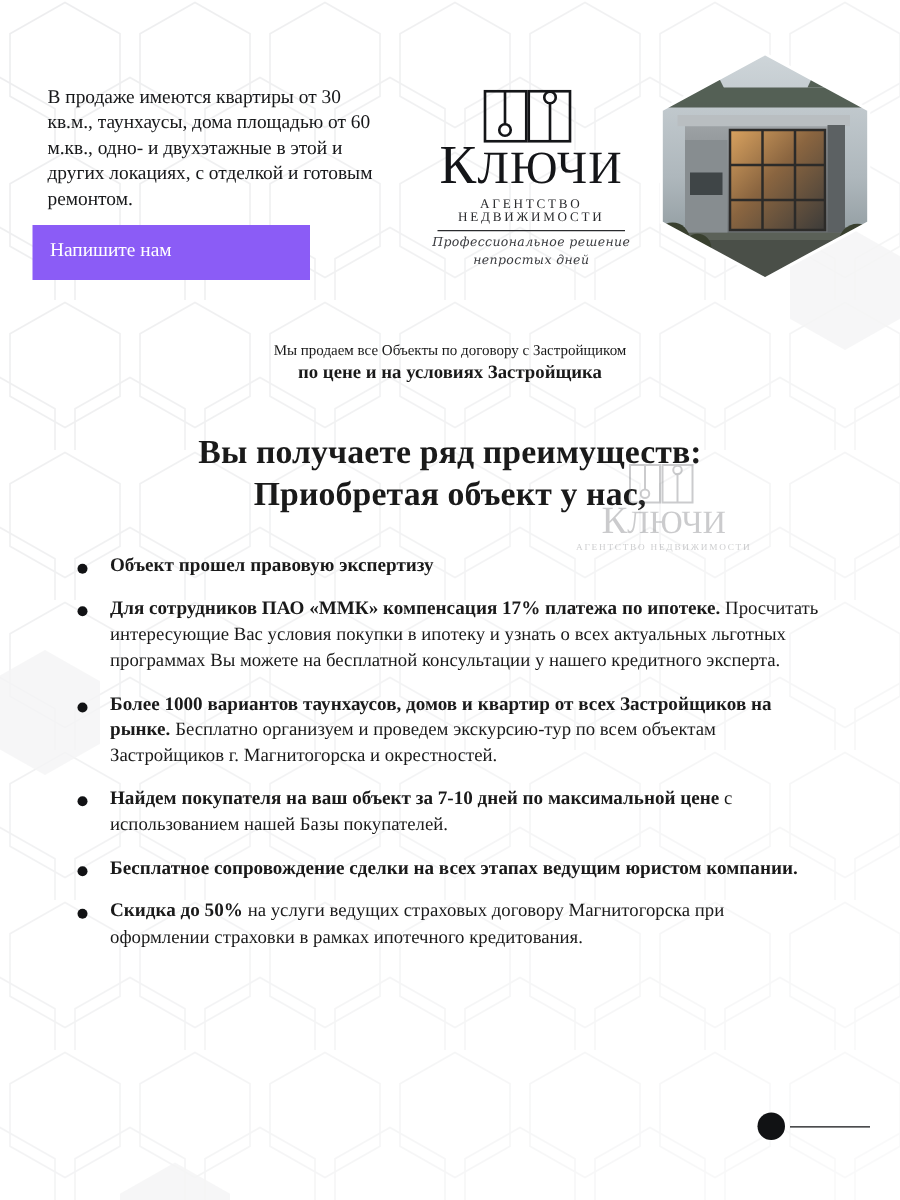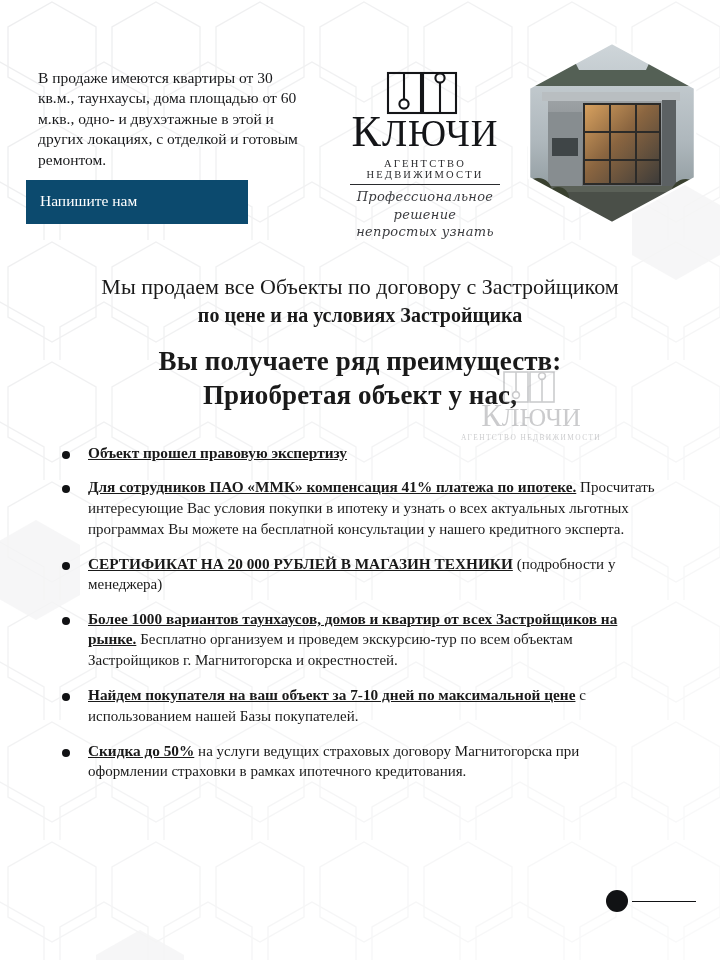--- a/index.html
+++ b/index.html
@@ -47,21 +47,21 @@
     font-size: 15.5px;
     line-height: 1.33;
     color: #17181a;
   }
 
   .write-us-badge {
     position: absolute;
     left: 26px;
     top: 180px;
     width: 222px;
-    background: #0c4a6e;
+    background: #8b5cf6;
     color: #ffffff;
     padding: 11px 14px 13px 14px;
     box-sizing: border-box;
     font-size: 15.5px;
     line-height: 1.3;
   }
 
   
   .logo-block {
     position: absolute;
@@ -94,21 +94,21 @@
   }
   .logo-sub-rule {
     width: 150px;
     height: 1px;
     background: #2a2b2e;
     margin: 4px auto 3px auto;
   }
   .logo-slogan {
     font-family: "DejaVu Serif", serif;
     font-style: italic;
-    font-size: 13px;
+    font-size: 10px;
     line-height: 1.35;
     color: #3a3b3f;
     letter-spacing: .3px;
   }
 
   
   .photo {
     position: absolute;
     right: 22px;
     top: 42px;
@@ -118,25 +118,25 @@
 
   
   .sell-block {
     position: absolute;
     left: 0;
     right: 0;
     top: 272px;
     text-align: center;
   }
   .sell-line1 {
-    font-size: 22px;
+    font-size: 12px;
     line-height: 1.35;
   }
   .sell-line2 {
-    font-size: 20px;
+    font-size: 15px;
     font-weight: bold;
     line-height: 1.35;
   }
 
   
   .headline {
     position: absolute;
     left: 0;
     right: 0;
     top: 345px;
@@ -193,21 +193,21 @@
     height: 8px;
     border-radius: 50%;
     background: #111214;
     margin: 8px 18px 0 0;
   }
   .btext {
     flex: 1 1 auto;
     font-size: 15.3px;
     line-height: 1.32;
   }
-  .btext b { font-weight: bold; text-decoration: underline; }
+  .btext b { font-weight: bold; }
   .btext .small {
     font-size: 15px;
   }
 
   
   .footer-mark {
     position: absolute;
     right: 24px;
     bottom: 48px;
     display: flex;
@@ -277,21 +277,21 @@
           </g>
         </svg>
       </div>
       <div class="logo-word">
         <span class="first">К</span><span>ЛЮЧИ</span>
       </div>
       <div class="logo-sub">АГЕНТСТВО НЕДВИЖИМОСТИ</div>
       <div class="logo-sub-rule"></div>
       <div class="logo-slogan">
         <div>Профессиональное решение</div>
-        <div>непростых узнать</div>
+        <div>непростых дней</div>
       </div>
     </div>
 
     <div class="photo">
       <svg width="172" height="182" viewBox="0 0 172 182">
         <defs>
           <clipPath id="hexclip">
             <polygon points="86,1 169,46 169,136 86,181 3,136 3,46"></polygon>
           </clipPath>
           <linearGradient id="sky" x1="0" y1="0" x2="0" y2="1">
@@ -388,49 +388,48 @@
     <div class="benefit">
       <span class="bullet"></span>
       <div class="btext">
         <b>Объект прошел правовую экспертизу</b>
       </div>
     </div>
 
     <div class="benefit">
       <span class="bullet"></span>
       <div class="btext">
-        <b>Для сотрудников ПАО «ММК» компенсация 41% платежа по ипотеке.</b>
+        <b>Для сотрудников ПАО «ММК» компенсация 17% платежа по ипотеке.</b>
         <span class="small">Просчитать интересующие Вас условия покупки в ипотеку и узнать о всех актуальных льготных программах Вы можете на бесплатной консультации у нашего кредитного эксперта.</span>
       </div>
     </div>
 
-    <div class="benefit">
-      <span class="bullet"></span>
-      <div class="btext">
-        <b>СЕРТИФИКАТ НА 20 000 РУБЛЕЙ В МАГАЗИН ТЕХНИКИ</b>
-        <span class="small">(подробности у менеджера)</span>
-      </div>
-    </div>
 
     <div class="benefit">
       <span class="bullet"></span>
       <div class="btext">
         <b>Более 1000  вариантов таунхаусов, домов и квартир от всех Застройщиков на рынке.</b>
         <span class="small">Бесплатно организуем и проведем экскурсию-тур по всем объектам Застройщиков г. Магнитогорска и окрестностей.</span>
       </div>
     </div>
 
     <div class="benefit">
       <span class="bullet"></span>
       <div class="btext">
         <b>Найдем покупателя на ваш объект за 7-10 дней по максимальной цене</b>
         <span class="small">с использованием нашей Базы покупателей.</span>
       </div>
     </div>
 
+    <div class="benefit">
+      <span class="bullet"></span>
+      <div class="btext">
+        <b>Бесплатное сопровождение сделки на всех этапах ведущим юристом компании.</b>
+      </div>
+    </div>
 
     <div class="benefit">
       <span class="bullet"></span>
       <div class="btext">
         <b>Скидка до 50%</b>
         <span class="small">на услуги ведущих страховых договору Магнитогорска при оформлении страховки в рамках ипотечного кредитования.</span>
       </div>
     </div>
 
   </div>

